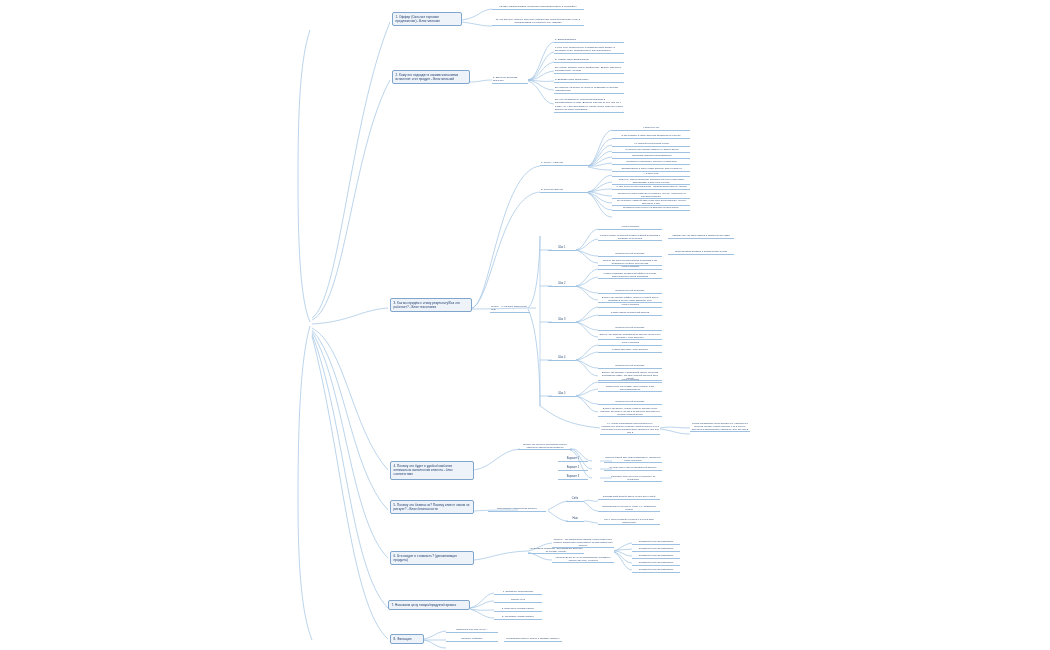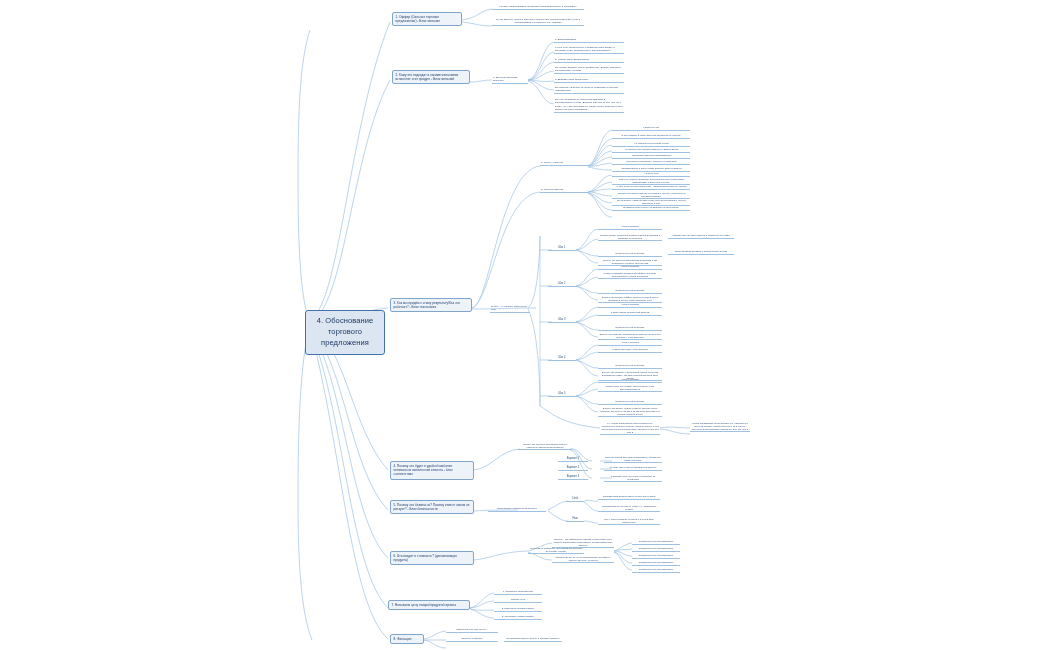--- a/index.html
+++ b/index.html
@@ -181,23 +181,20 @@
       <path d="M470 608 C 482 607, 484 601, 494 601"></path>
       <path d="M470 609 C 482 611, 484 610, 494 610"></path>
       <path d="M470 609 C 482 613, 484 618, 494 618"></path>
 
       <path d="M424 639 C 434 637, 436 632, 446 631"></path>
       <path d="M424 640 C 434 640, 436 640, 446 640"></path>
       <path d="M424 640 C 434 642, 436 648, 446 648"></path>
     </g>
   </svg>
 
-  <div class="node root" style="left:305px;top:310px;width:80px;">
-    <span>4. Обоснование торгового предложения</span>
-  </div>
 
   <div class="node branch" style="left:392px;top:12px;width:70px;">
     <span>1. Оффер (Сильное торговое предложение) - Блок желания</span>
   </div>
   <div class="node leaf c" style="left:492px;top:5px;width:92px;">
     <span>начало (развертываем до второго интервала кратко в настройке)</span>
   </div>
   <div class="node leaf c" style="left:492px;top:18px;width:92px;">
     <span>То что пишешь дальше запуская наполнение каждый выпускать в эту и зарабатывали на этом 500 тыс. базовая</span>
   </div>

